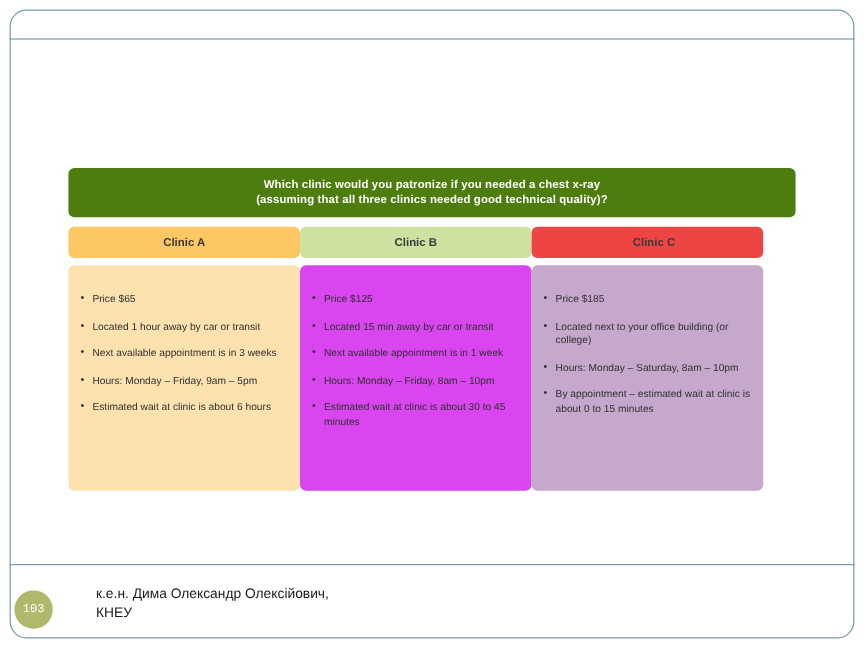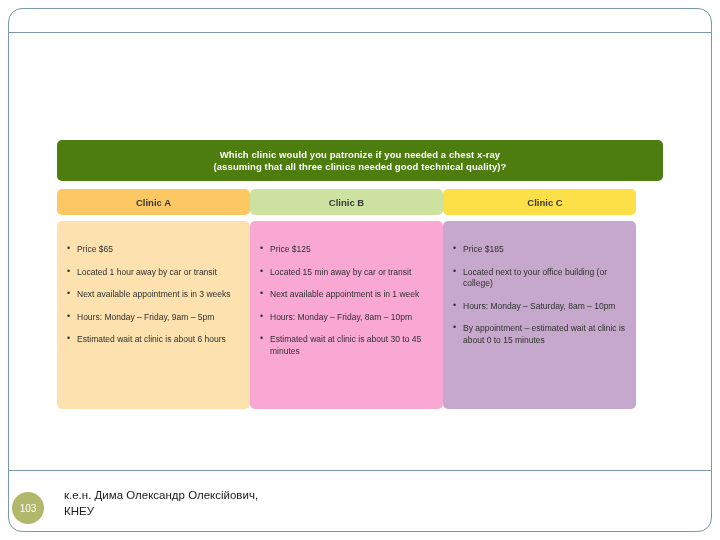--- a/index.html
+++ b/index.html
@@ -122,42 +122,43 @@
     left: 2px;
     top: -1px;
     font-size: 9px;
     color: #2f2f2f;
   }
 
   
   .col-a .col-header { background: #fdc763; }
   .col-a .col-body   { background: #fde2b0; }
   .col-b .col-header { background: #cde2a0; }
-  .col-b .col-body   { background: #f9a8d4; }
-  .col-c .col-header { background: #fde047; padding-left: 11px; }
+  .col-b .col-body   { background: #d946ef; }
+  .col-c .col-header { background: #ef4444; padding-left: 11px; }
   .col-c .col-body   { background: #c6a8cc; }
 
   
   .page-badge {
     position: absolute;
     left: 12px;
     top: 492px;
     width: 32px;
     height: 32px;
     border-radius: 50%;
     background: #b2b86b;
     color: #ffffff;
     display: flex;
     align-items: center;
     justify-content: center;
     font-size: 10px;
+    font-family: Liberation Mono, monospace;
   }
   .footer-text {
     position: absolute;
-    left: 64px;
+    left: 80px;
     top: 487px;
     width: 400px;
     font-size: 11.5px;
     line-height: 16px;
     color: #1a1a1a;
   }
 </style>
 </head>
 <body>
 

